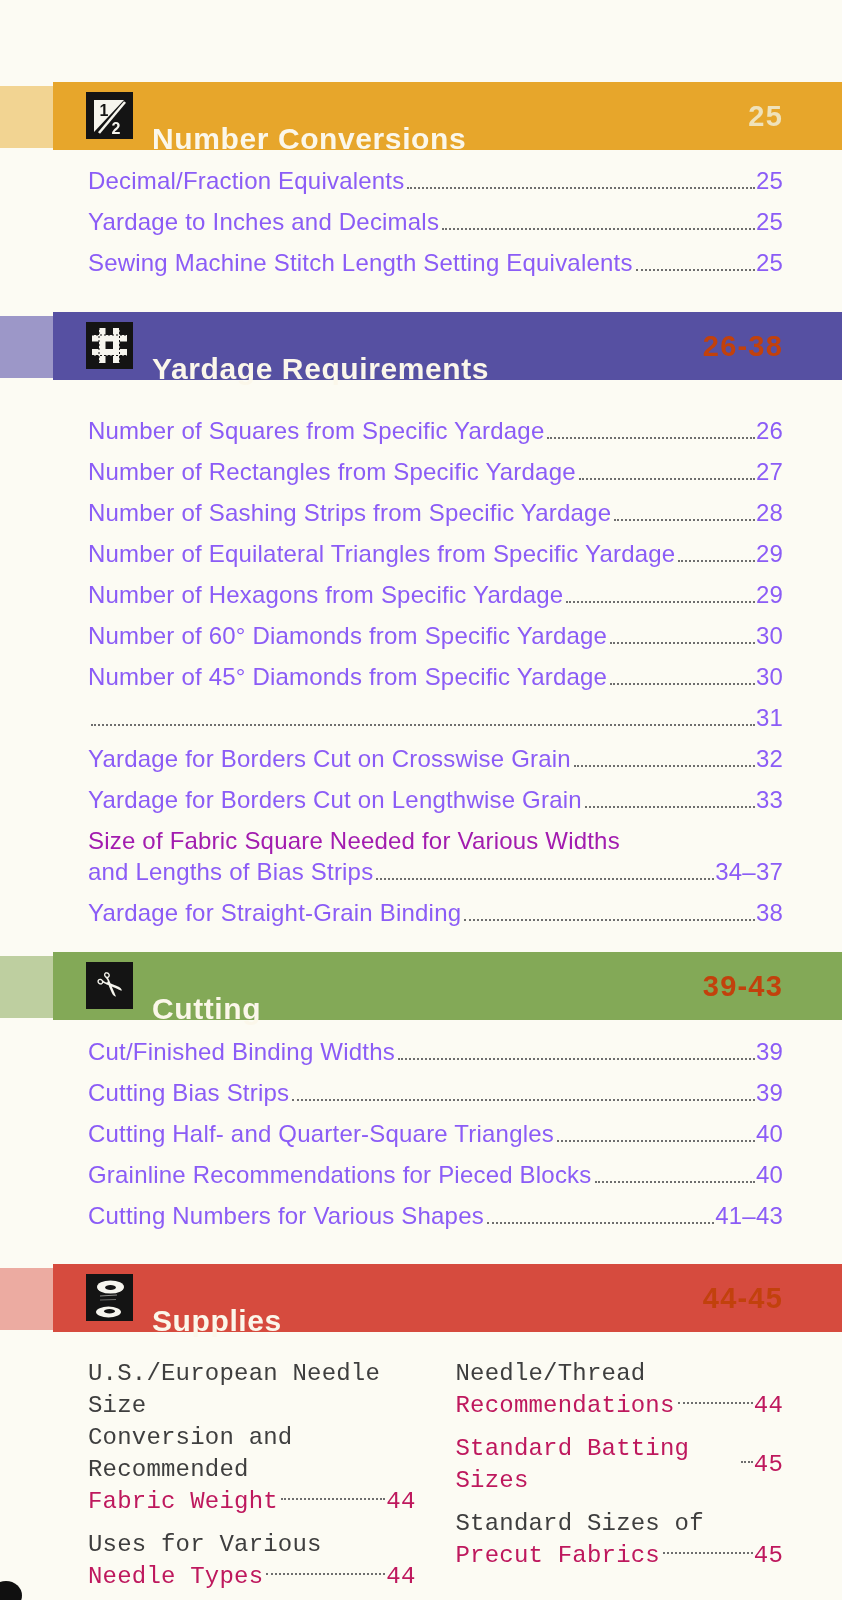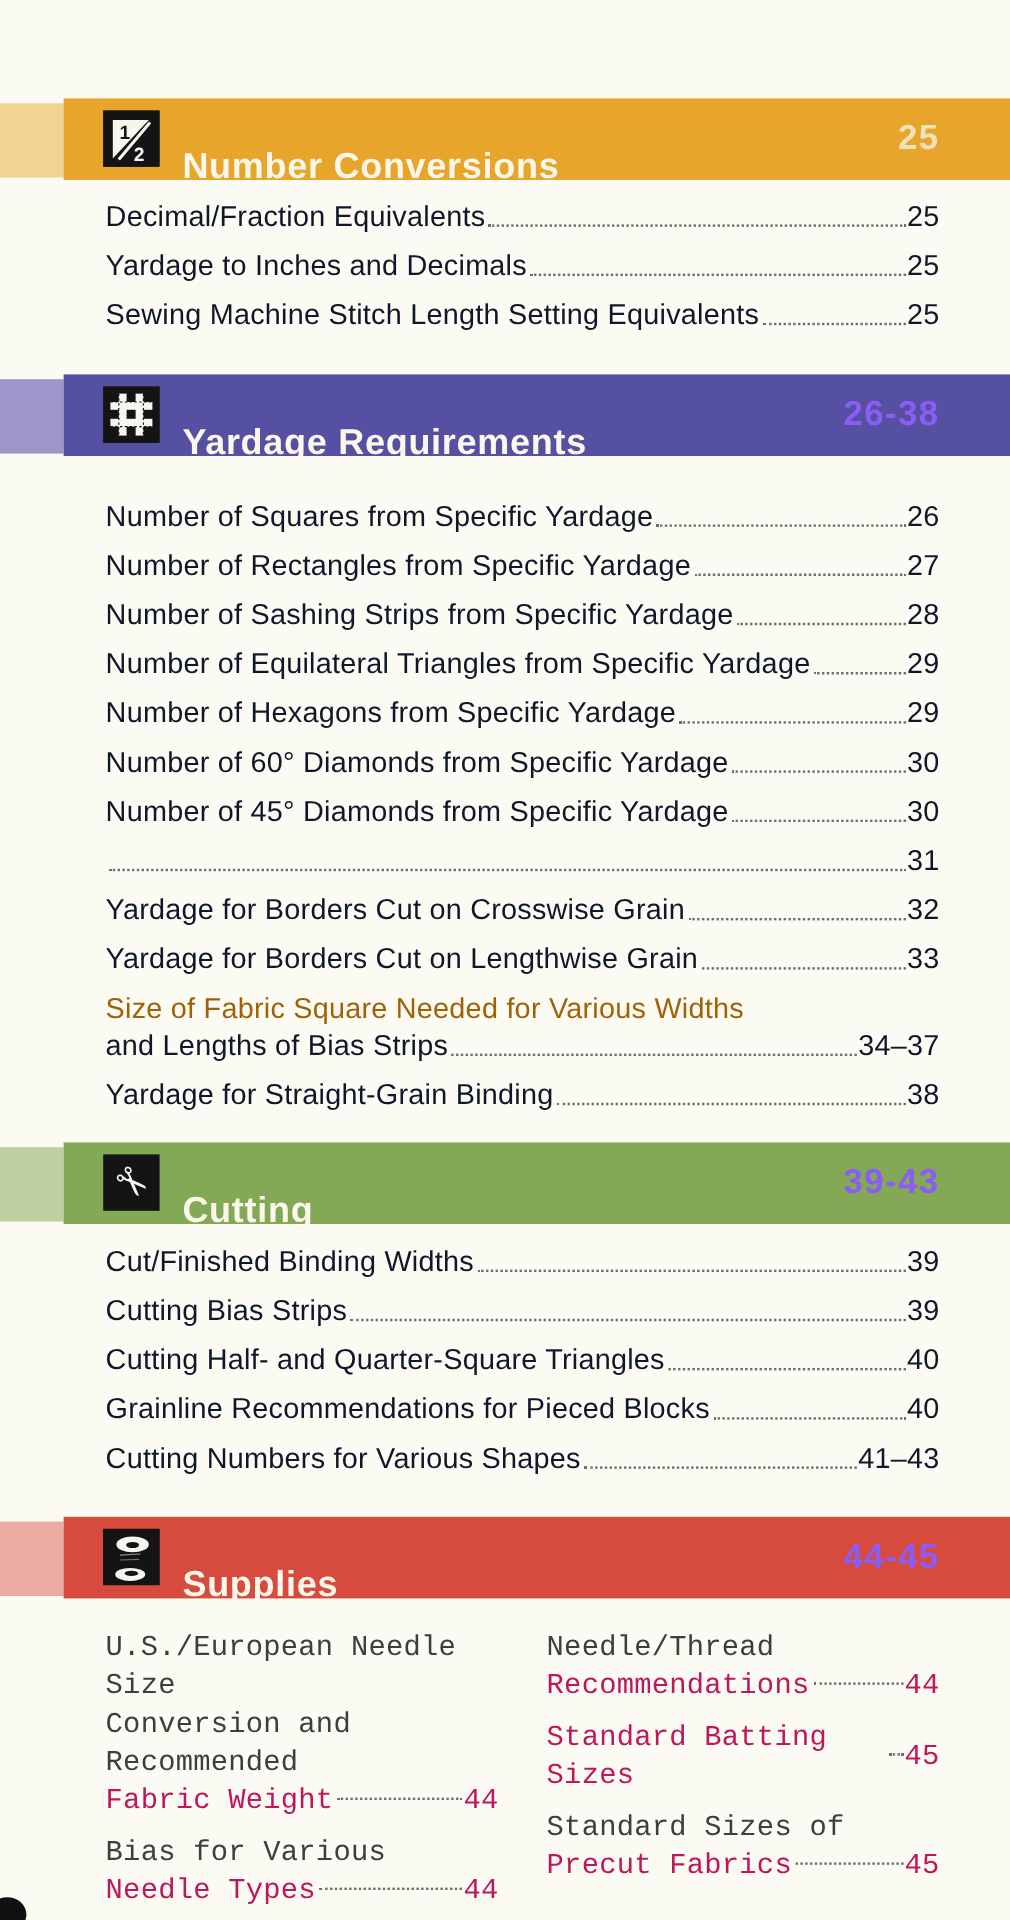--- a/index.html
+++ b/index.html
@@ -9,36 +9,36 @@
   
   .section{position:absolute;left:0;right:0;}
   .bar{position:absolute;left:0;right:0;top:0;height:68px;}
   .bar-edge{position:absolute;left:0;top:4px;bottom:2px;width:53px;}
   .bar-main{position:absolute;left:53px;right:0;top:0;bottom:0;}
   .bar-icon{position:absolute;left:86px;top:10px;width:47px;height:47px;background:#141414;
             display:flex;align-items:center;justify-content:center;}
   .bar-title{position:absolute;left:152px;top:50%;transform:translateY(-50%);
              font-size:30px;font-weight:bold;color:#FBF7EA;letter-spacing:.6px;white-space:nowrap;margin-top:23px;}
   .bar-range{position:absolute;right:59px;top:50%;transform:translateY(-50%);
-             font-size:29px;font-weight:bold;color:#8b5cf6;letter-spacing:1.2px;white-space:nowrap;}
+             font-size:29px;font-weight:bold;color:#c2410c;letter-spacing:1.2px;white-space:nowrap;}
 
   #s1 .bar-main{background:#E7A62B;} #s1 .bar-edge{background:#F2D492;} #s1 .bar-range{color:#EFE2BB;}
   #s2 .bar-main{background:#5650A2;} #s2 .bar-edge{background:#9C97C8;}
   #s3 .bar-main{background:#83A957;} #s3 .bar-edge{background:#BECFA0;}
   #s4 .bar-main{background:#D64B3E;} #s4 .bar-edge{background:#ECABA1;}
 
   #s1{top:82px;}  #s2{top:312px;}  #s3{top:952px;}  #s4{top:1264px;}
 
   
   .entries{position:absolute;left:88px;right:59px;}
   #s1 .entries{top:86px;} #s2 .entries{top:106px;} #s3 .entries{top:87px;} #s4 .entries{top:94px;}
 
-  .row{display:flex;align-items:flex-end;font-size:24px;line-height:25px;color:#0f172a;
+  .row{display:flex;align-items:flex-end;font-size:24px;line-height:25px;color:#8b5cf6;
        letter-spacing:.2px;margin-bottom:16px;}
-  .row-line{font-size:24px;line-height:25px;color:#a16207;letter-spacing:.2px;margin-bottom:6px;}
+  .row-line{font-size:24px;line-height:25px;color:#a21caf;letter-spacing:.2px;margin-bottom:6px;}
   .dots{flex:1;border-bottom:2px dotted #6E6E6E;margin:0 1px 4px 3px;min-width:12px;}
   .pg{white-space:nowrap;}
 
   
   .cols{display:flex;gap:40px;font-family:Liberation Mono, monospace;}
   .col{flex:1;min-width:0;}
   .sup-item{margin-bottom:11px;}
   .sup-line{font-size:24px;line-height:32px;color:#3E3E3E;letter-spacing:.2px;}
   .sup-row{display:flex;align-items:center;font-size:24px;line-height:32px;color:#be185d;letter-spacing:.2px;}
   .sup-row .dots{margin-bottom:6px;}
@@ -241,21 +241,21 @@
           <div class="sup-item">
             <div class="sup-line">U.S./European Needle Size</div>
             <div class="sup-line">Conversion and Recommended</div>
             <div class="sup-row">
               <span>Fabric Weight</span>
               <span class="dots"></span>
               <span class="pg">44</span>
             </div>
           </div>
           <div class="sup-item">
-            <div class="sup-line">Bias for Various</div>
+            <div class="sup-line">Uses for Various</div>
             <div class="sup-row">
               <span>Needle Types</span>
               <span class="dots"></span>
               <span class="pg">44</span>
             </div>
           </div>
         </div>
         <div class="col">
           <div class="sup-item">
             <div class="sup-line">Needle/Thread</div>

